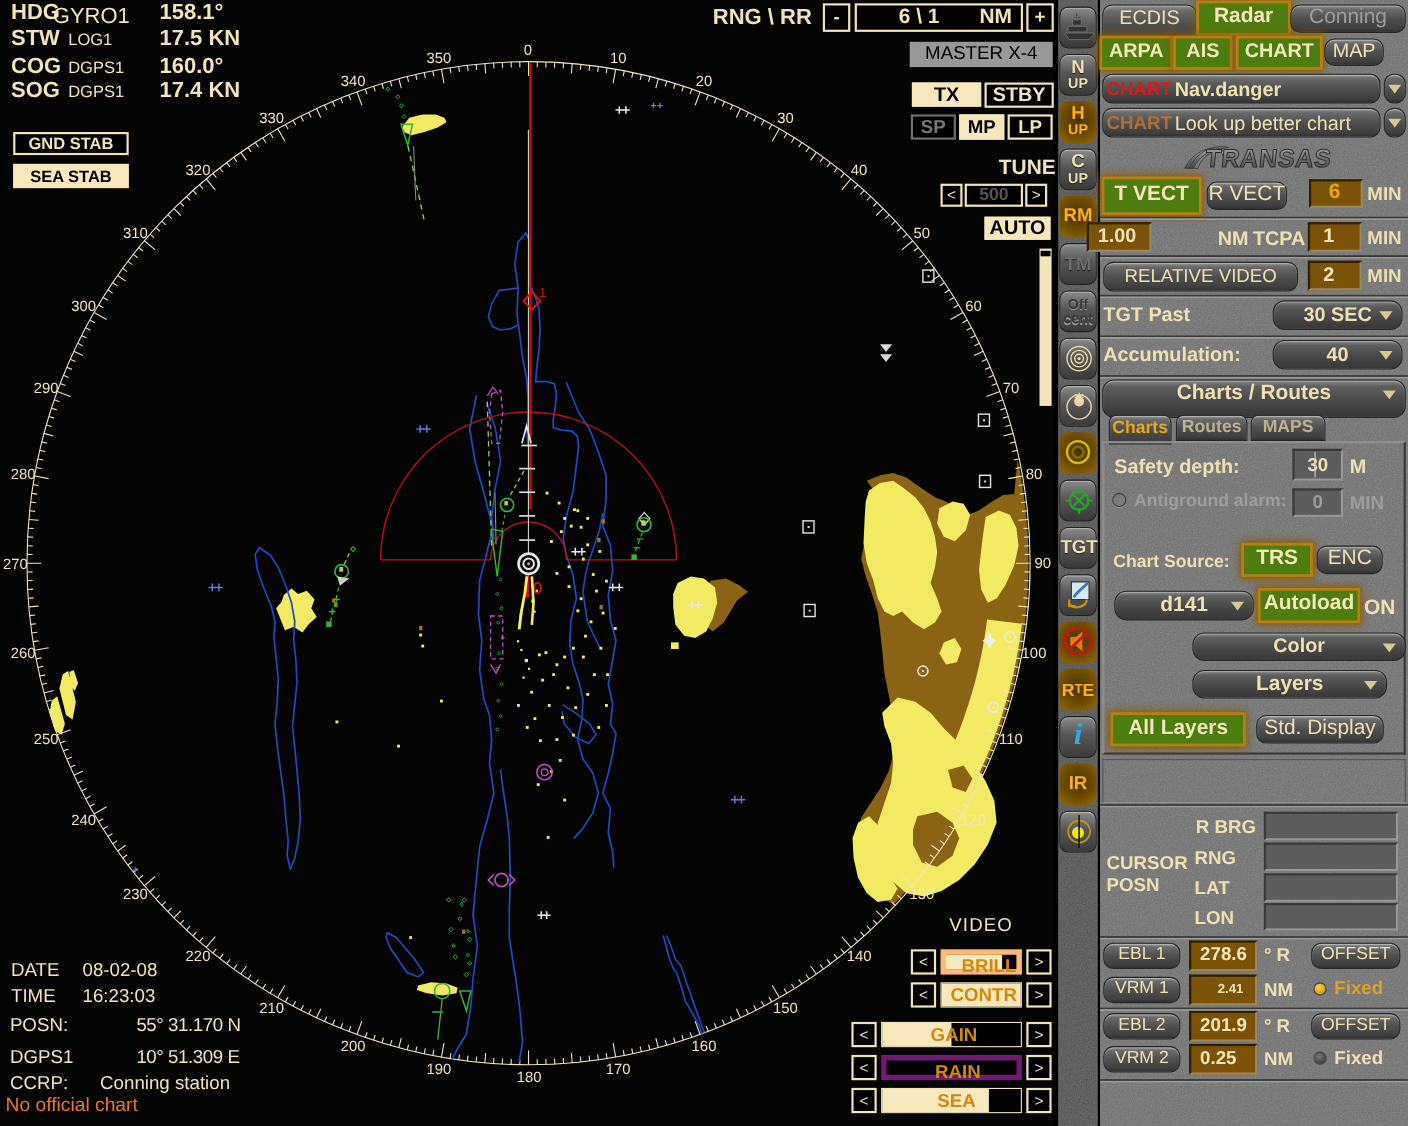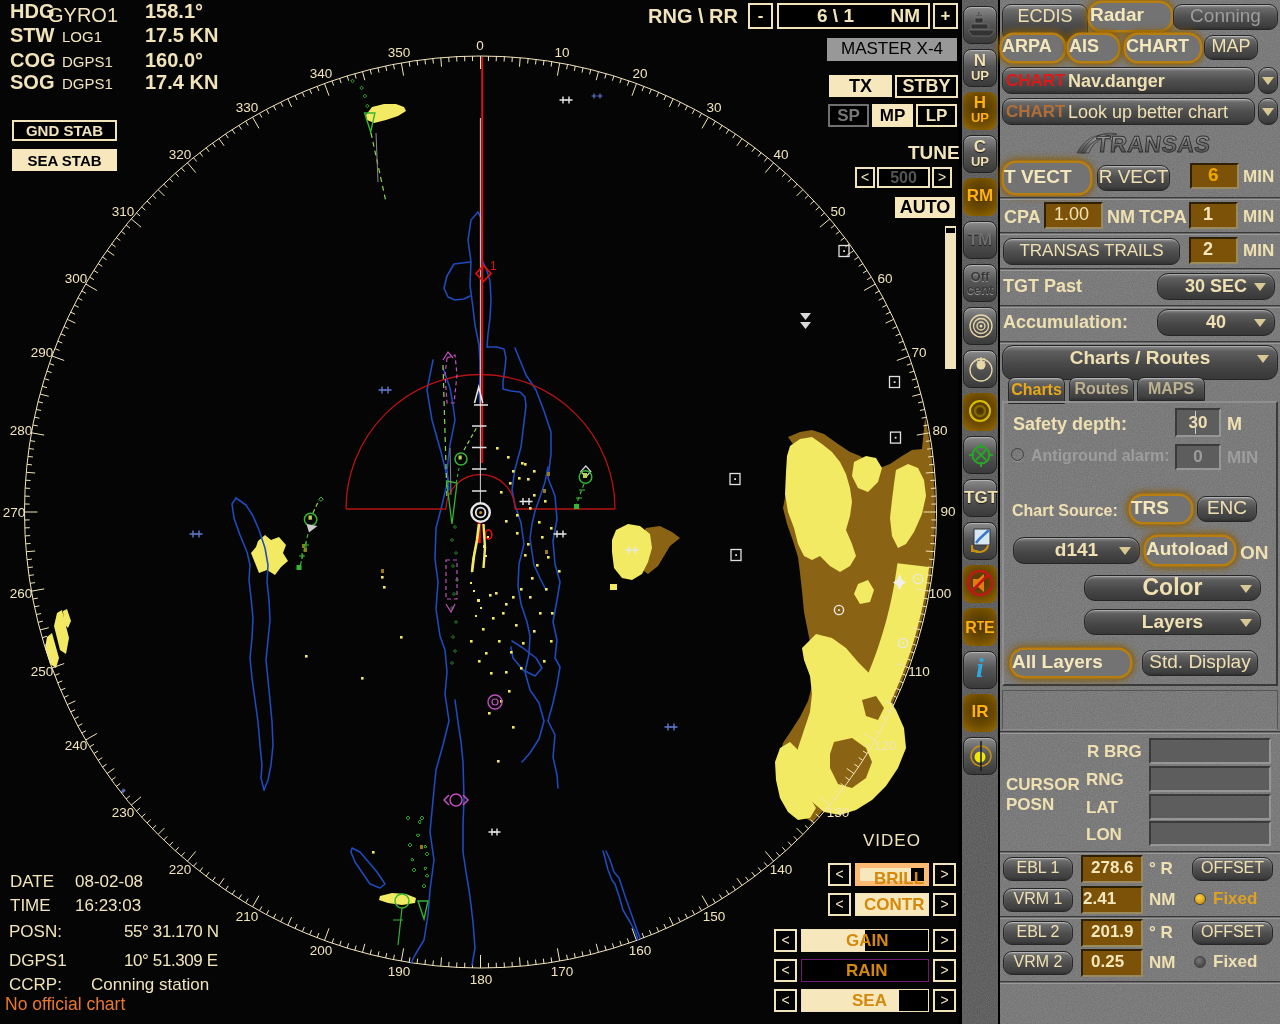--- a/index.html
+++ b/index.html
@@ -1,19 +1,19 @@
 <!DOCTYPE html>
 <html><head><meta charset="utf-8"><style>
 *{margin:0;padding:0;box-sizing:border-box}
 html,body{width:1280px;height:1024px;background:#000;overflow:hidden;font-family:"Liberation Sans",sans-serif}
 .ab{position:absolute}
 .txt{position:absolute;color:#f2e4ba;white-space:nowrap}
 
 .pb{position:absolute;background:linear-gradient(180deg,#969696 0%,#6a6a6a 14%,#4f4f4f 50%,#3f3f3f 88%,#303030 100%);border-radius:9px;border:1px solid #262626;box-shadow:inset 0 1px 1px rgba(255,255,255,.35);color:#efe0b2;text-align:center;white-space:nowrap}
-.ab2{position:absolute;background:#737373;border-radius:12px;box-shadow:0 0 0 2.5px #b87f10,0 0 7px 4px #8a5c00;color:#f5e7bc;text-align:left;white-space:nowrap}
+.ab2{position:absolute;background:#4d7c0f;border-radius:0;box-shadow:0 0 0 2.5px #b87f10,0 0 7px 4px #8a5c00;color:#f5e7bc;text-align:center;white-space:nowrap}
 .bb{position:absolute;background:#7c5208;border:2px solid #4a3408;border-top-color:#2e2004;border-left-color:#2e2004;border-bottom-color:#9a8a60;border-right-color:#9a8a60;color:#f5e7bc;white-space:nowrap}
 .rec{position:absolute;background:#5d5d5d;border:2px solid;border-color:#3a3a3a #969696 #969696 #3a3a3a}
 .sep{position:absolute;left:1000px;width:280px;height:3px;background:linear-gradient(180deg,#3a3a3a 0%,#3a3a3a 40%,#9a9a9a 60%)}
 .dd{position:absolute;background:linear-gradient(180deg,#8a8a8a 0%,#5e5e5e 16%,#484848 55%,#383838 100%);border-radius:11px;border:1px solid #262626;box-shadow:inset 0 1px 1px rgba(255,255,255,.3);color:#efe0b2;text-align:center;white-space:nowrap}
 .arr{position:absolute;width:0;height:0;border-left:6px solid transparent;border-right:6px solid transparent;border-top:8px solid #d8c894}
 
 .tb{position:absolute;left:1px;width:34px;height:38px;background:linear-gradient(180deg,#8a8a8a,#565656 45%,#3a3a3a);border-radius:8px;border:1px solid #222;box-shadow:inset 0 1px 1px rgba(255,255,255,.4);color:#efe0b2;text-align:center}
 .tba{position:absolute;left:1px;width:34px;height:38px;background:radial-gradient(circle at 50% 45%,#4a3200 0%,#6e4c00 55%,#9a6c02 100%);border-radius:8px;color:#ffb012;text-align:center}
 
 .kb{position:absolute;background:#000;border:2px solid #f2e4ba;color:#f2e4ba;text-align:center;white-space:nowrap}
@@ -355,21 +355,21 @@
     <div style="position:absolute;left:8px;top:1px;color:#d4880c;font-size:17px;font-weight:bold">CONTR</div>
   </div>
 <div class="kb" style="left:933px;top:893px;width:23px;height:23px;font-size:14px;line-height:19px">&gt;</div>
 <div class="kb" style="left:774px;top:929px;width:23px;height:23px;font-size:14px;line-height:19px">&lt;</div>
 <div class="ab" style="left:801px;top:929px;width:128px;height:23px;border:1px solid #f2e4ba;background:#000">
     <div style="position:absolute;left:0;top:0;height:100%;width:50%;background:#f6e8bc"></div>
     <div style="position:absolute;left:44px;top:1px;color:#d4880c;font-size:17px;font-weight:bold">GAIN</div>
   </div>
 <div class="kb" style="left:933px;top:929px;width:23px;height:23px;font-size:14px;line-height:19px">&gt;</div>
 <div class="kb" style="left:774px;top:959px;width:23px;height:23px;font-size:14px;line-height:19px">&lt;</div>
-<div class="ab" style="left:801px;top:959px;width:128px;height:23px;border:1px solid #701a75;background:#000">
+<div class="ab" style="left:801px;top:959px;width:128px;height:23px;border:5px solid #701a75;background:#000">
     <div style="position:absolute;left:0;top:0;height:100%;width:0%;background:#f6e8bc"></div>
     <div style="position:absolute;left:44px;top:1px;color:#d4880c;font-size:17px;font-weight:bold">RAIN</div>
   </div>
 <div class="kb" style="left:933px;top:959px;width:23px;height:23px;font-size:14px;line-height:19px">&gt;</div>
 <div class="kb" style="left:774px;top:989px;width:23px;height:23px;font-size:14px;line-height:19px">&lt;</div>
 <div class="ab" style="left:801px;top:989px;width:128px;height:23px;border:1px solid #f2e4ba;background:#000">
     <div style="position:absolute;left:0;top:0;height:100%;width:77%;background:#f6e8bc"></div>
     <div style="position:absolute;left:50px;top:1px;color:#d4880c;font-size:17px;font-weight:bold">SEA</div>
   </div>
 <div class="kb" style="left:933px;top:989px;width:23px;height:23px;font-size:14px;line-height:19px">&gt;</div>
@@ -488,27 +488,27 @@
       <path d="M36,10 C40,10 44,12 45,16 C45,20 42,23 38,23 C40,20 40,14 36,10 Z" fill="url(#lg)" stroke="#3a3a3a" stroke-width="0.8"></path>
     </g>
 <text x="155" y="25" text-anchor="middle" font-family="Liberation Sans, sans-serif" font-weight="bold" font-size="23" letter-spacing="0.5" fill="url(#lg)" stroke="#2e2e2e" stroke-width="0.9" transform="skewX(-6)">TRANSAS</text>
   </svg>
 <div class="ab2" style="left:1004px;top:163px;width:86px;height:30px;font-size:19px;font-weight:bold;line-height:27px">T VECT</div>
 <div class="pb" style="left:1097px;top:165px;width:73px;height:26px;font-size:19px;color:#efe0b2;line-height:22px;letter-spacing:0px">R VECT</div>
 <div class="bb" style="left:1190px;top:163px;width:49px;height:26px;font-size:19px;font-weight:bold;line-height:20px;padding-left:16px;color:#f0a800">6</div>
 <div class="txt" style="left:1243px;top:167px;font-size:17px;font-weight:bold;color:#efe0b2">MIN</div>
 <div class="sep" style="top:197px"></div>
 <div class="txt" style="left:1004px;top:207px;font-size:18px;font-weight:bold;color:#efe0b2">CPA</div>
-<div class="bb" style="left:1044px;top:202px;width:59px;height:27px;font-size:18px;font-weight:normal;line-height:21px;padding-left:8px;color:#f0e2b4">1.00</div>
+<div class="bb" style="left:988px;top:202px;width:59px;height:27px;font-size:18px;font-weight:bold;line-height:21px;padding-left:8px;color:#f0e2b4">1.00</div>
 <div class="txt" style="left:1107px;top:207px;font-size:18px;font-weight:bold;color:#efe0b2">NM</div>
 <div class="txt" style="left:1139px;top:207px;font-size:18px;font-weight:bold;color:#efe0b2">TCPA</div>
 <div class="bb" style="left:1189px;top:202px;width:49px;height:27px;font-size:18px;font-weight:bold;line-height:21px;padding-left:12px;color:#f5e7bc">1</div>
 <div class="txt" style="left:1243px;top:207px;font-size:17px;font-weight:bold;color:#efe0b2">MIN</div>
 <div class="sep" style="top:232px"></div>
-<div class="pb" style="left:1003px;top:238px;width:177px;height:27px;font-size:17px;color:#efe0b2;line-height:23px;letter-spacing:0px">TRANSAS TRAILS</div>
+<div class="pb" style="left:1003px;top:238px;width:177px;height:27px;font-size:17px;color:#efe0b2;line-height:23px;letter-spacing:0px">RELATIVE VIDEO</div>
 <div class="bb" style="left:1189px;top:237px;width:49px;height:27px;font-size:18px;font-weight:bold;line-height:21px;padding-left:12px;color:#f5e7bc">2</div>
 <div class="txt" style="left:1243px;top:241px;font-size:17px;font-weight:bold;color:#efe0b2">MIN</div>
 <div class="sep" style="top:268px"></div>
 <div class="txt" style="left:1003px;top:276px;font-size:18px;font-weight:bold;color:#efe0b2">TGT Past</div>
 <div class="dd" style="left:1157px;top:273px;width:118px;height:27px;font-size:18px;font-weight:bold;color:#efe0b2;line-height:24px">30 SEC<div class="arr" style="right:8px;top:9px"></div></div>
 <div class="sep" style="top:305px"></div>
 <div class="txt" style="left:1003px;top:312px;font-size:18px;font-weight:bold;color:#efe0b2">Accumulation:</div>
 <div class="dd" style="left:1157px;top:309px;width:118px;height:27px;font-size:18px;font-weight:bold;color:#efe0b2;line-height:24px">40<div class="arr" style="right:8px;top:9px"></div></div>
 <div class="sep" style="top:341px"></div>
 <div class="dd" style="left:1002px;top:345px;width:276px;height:35px;font-size:19px;font-weight:bold;color:#efe0b2;line-height:24px">Charts / Routes<div class="arr" style="right:8px;top:9px"></div></div>
@@ -523,21 +523,21 @@
 <div class="ab" style="left:1011px;top:448px;width:13px;height:13px;border-radius:50%;border:1.5px solid #3f3f3f;box-shadow:0 1px 0 #999"></div>
 <div class="txt" style="left:1031px;top:447px;font-size:16px;font-weight:bold;color:#9d9d9d">Antiground alarm:</div>
 <div class="rec" style="left:1175px;top:444px;width:46px;height:26px;font-size:17px;font-weight:bold;color:#9d9d9d;text-align:center;line-height:22px">0</div>
 <div class="txt" style="left:1227px;top:448px;font-size:17px;font-weight:bold;color:#9d9d9d">MIN</div>
 <div class="txt" style="left:1012px;top:502px;font-size:16px;font-weight:bold;color:#efe0b2">Chart Source:</div>
 <div class="ab2" style="left:1131px;top:496px;width:60px;height:26px;font-size:19px;font-weight:bold;line-height:23px">TRS</div>
 <div class="pb" style="left:1197px;top:496px;width:60px;height:26px;font-size:19px;color:#efe0b2;line-height:22px;letter-spacing:0px">ENC</div>
 <div class="dd" style="left:1013px;top:537px;width:127px;height:27px;font-size:19px;font-weight:bold;color:#efe0b2;line-height:24px">d141<div class="arr" style="right:8px;top:9px"></div></div>
 <div class="ab2" style="left:1146px;top:537px;width:88px;height:27px;font-size:19px;font-weight:bold;line-height:24px">Autoload</div>
 <div class="txt" style="left:1240px;top:542px;font-size:19px;font-weight:bold;color:#efe0b2">ON</div>
-<div class="dd" style="left:1084px;top:575px;width:177px;height:26px;font-size:23px;font-weight:bold;color:#efe0b2;line-height:23px">Color<div class="arr" style="right:8px;top:9px"></div></div>
+<div class="dd" style="left:1084px;top:575px;width:194px;height:26px;font-size:18px;font-weight:bold;color:#efe0b2;line-height:23px">Color<div class="arr" style="right:8px;top:9px"></div></div>
 <div class="dd" style="left:1084px;top:609px;width:177px;height:26px;font-size:19px;font-weight:bold;color:#efe0b2;line-height:23px">Layers<div class="arr" style="right:8px;top:9px"></div></div>
 <div class="ab2" style="left:1012px;top:650px;width:118px;height:26px;font-size:19px;font-weight:bold;line-height:23px">All Layers</div>
 <div class="pb" style="left:1142px;top:650px;width:116px;height:26px;font-size:19px;color:#efe0b2;line-height:22px;letter-spacing:0px">Std. Display</div>
 <div class="ab" style="left:1002px;top:690px;width:276px;height:40px;border:1px solid #555;border-bottom-color:#8f8f8f"></div>
 <div class="sep" style="top:731px"></div>
 <div class="txt" style="left:1006px;top:775px;font-size:17px;font-weight:bold;color:#efe0b2">CURSOR</div>
 <div class="txt" style="left:1006px;top:795px;font-size:17px;font-weight:bold;color:#efe0b2">POSN</div>
 <div class="txt" style="left:1087px;top:742px;font-size:17px;font-weight:bold;color:#efe0b2">R BRG</div>
 <div class="txt" style="left:1086px;top:770px;font-size:17px;font-weight:bold;color:#efe0b2">RNG</div>
 <div class="txt" style="left:1086px;top:798px;font-size:17px;font-weight:bold;color:#efe0b2">LAT</div>
@@ -545,21 +545,21 @@
 <div class="rec" style="left:1149px;top:738px;width:122px;height:26px;font-size:16px;font-weight:bold;color:#efe0b2;text-align:center;line-height:22px"></div>
 <div class="rec" style="left:1149px;top:766px;width:122px;height:26px;font-size:16px;font-weight:bold;color:#efe0b2;text-align:center;line-height:22px"></div>
 <div class="rec" style="left:1149px;top:794px;width:122px;height:26px;font-size:16px;font-weight:bold;color:#efe0b2;text-align:center;line-height:22px"></div>
 <div class="rec" style="left:1149px;top:821px;width:122px;height:25px;font-size:16px;font-weight:bold;color:#efe0b2;text-align:center;line-height:21px"></div>
 <div class="sep" style="top:851px"></div>
 <div class="pb" style="left:1003px;top:857px;width:70px;height:24px;font-size:16px;color:#efe0b2;line-height:20px;letter-spacing:0px">EBL 1</div>
 <div class="bb" style="left:1081px;top:855px;width:62px;height:28px;font-size:17px;font-weight:bold;line-height:22px;padding-left:8px;color:#f5e7bc">278.6</div>
 <div class="txt" style="left:1149px;top:859px;font-size:17px;font-weight:bold;color:#efe0b2">° R</div>
 <div class="pb" style="left:1192px;top:857px;width:81px;height:24px;font-size:16px;color:#efe0b2;line-height:20px;letter-spacing:0px">OFFSET</div>
 <div class="pb" style="left:1003px;top:888px;width:70px;height:24px;font-size:16px;color:#efe0b2;line-height:20px;letter-spacing:0px">VRM 1</div>
-<div class="bb" style="left:1081px;top:886px;width:62px;height:28px;font-size:17px;font-weight:bold;line-height:22px;padding-left:0;color:#f5e7bc">2.41</div>
+<div class="bb" style="left:1081px;top:886px;width:62px;height:28px;font-size:12px;font-weight:bold;line-height:22px;padding-left:24px;color:#f5e7bc">2.41</div>
 <div class="txt" style="left:1149px;top:890px;font-size:17px;font-weight:bold;color:#efe0b2">NM</div>
 <div class="ab" style="left:1194px;top:893px;width:12px;height:12px;border-radius:50%;background:radial-gradient(circle at 40% 35%,#ffd040,#c08808);border:1px solid #444"></div>
 <div class="txt" style="left:1213px;top:889px;font-size:17px;font-weight:bold;color:#e0a020">Fixed</div>
 <div class="sep" style="top:916px"></div>
 <div class="pb" style="left:1003px;top:921px;width:70px;height:24px;font-size:16px;color:#efe0b2;line-height:20px;letter-spacing:0px">EBL 2</div>
 <div class="bb" style="left:1081px;top:919px;width:62px;height:28px;font-size:17px;font-weight:bold;line-height:22px;padding-left:8px;color:#f5e7bc">201.9</div>
 <div class="txt" style="left:1149px;top:923px;font-size:17px;font-weight:bold;color:#efe0b2">° R</div>
 <div class="pb" style="left:1192px;top:921px;width:81px;height:24px;font-size:16px;color:#efe0b2;line-height:20px;letter-spacing:0px">OFFSET</div>
 <div class="pb" style="left:1003px;top:951px;width:70px;height:24px;font-size:16px;color:#efe0b2;line-height:20px;letter-spacing:0px">VRM 2</div>
 <div class="bb" style="left:1081px;top:949px;width:62px;height:28px;font-size:17px;font-weight:bold;line-height:22px;padding-left:8px;color:#f5e7bc">0.25</div>

